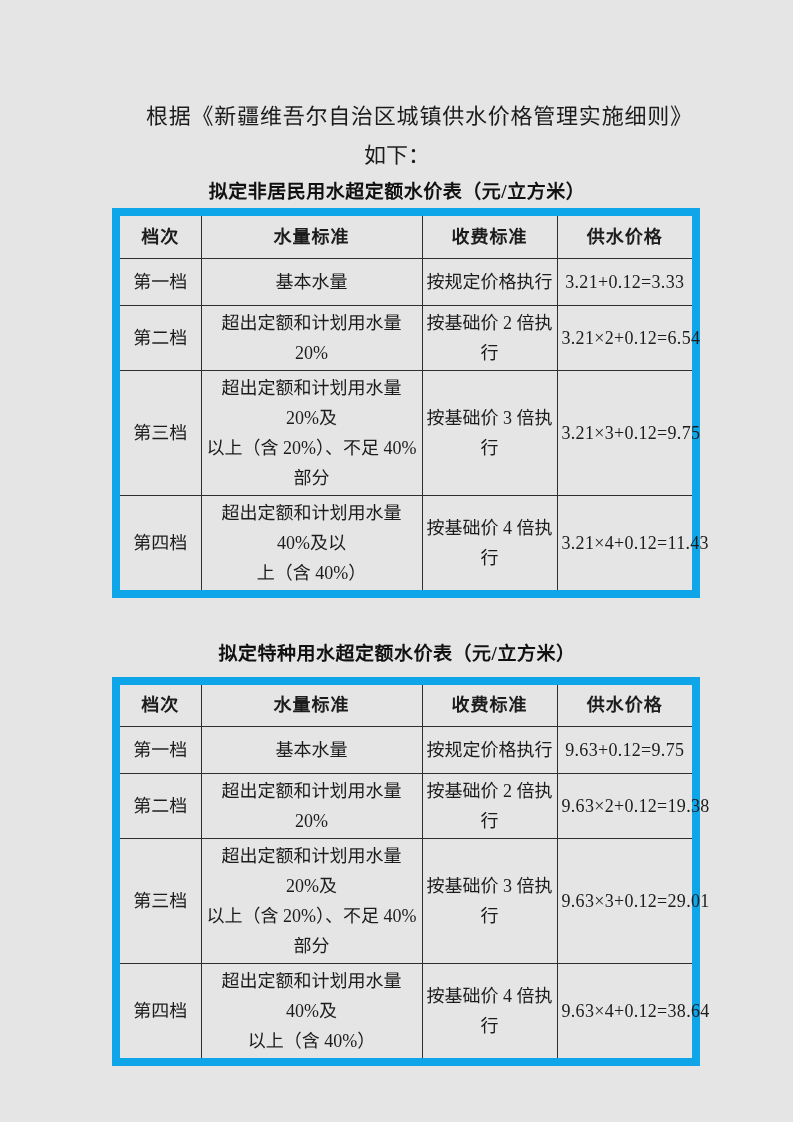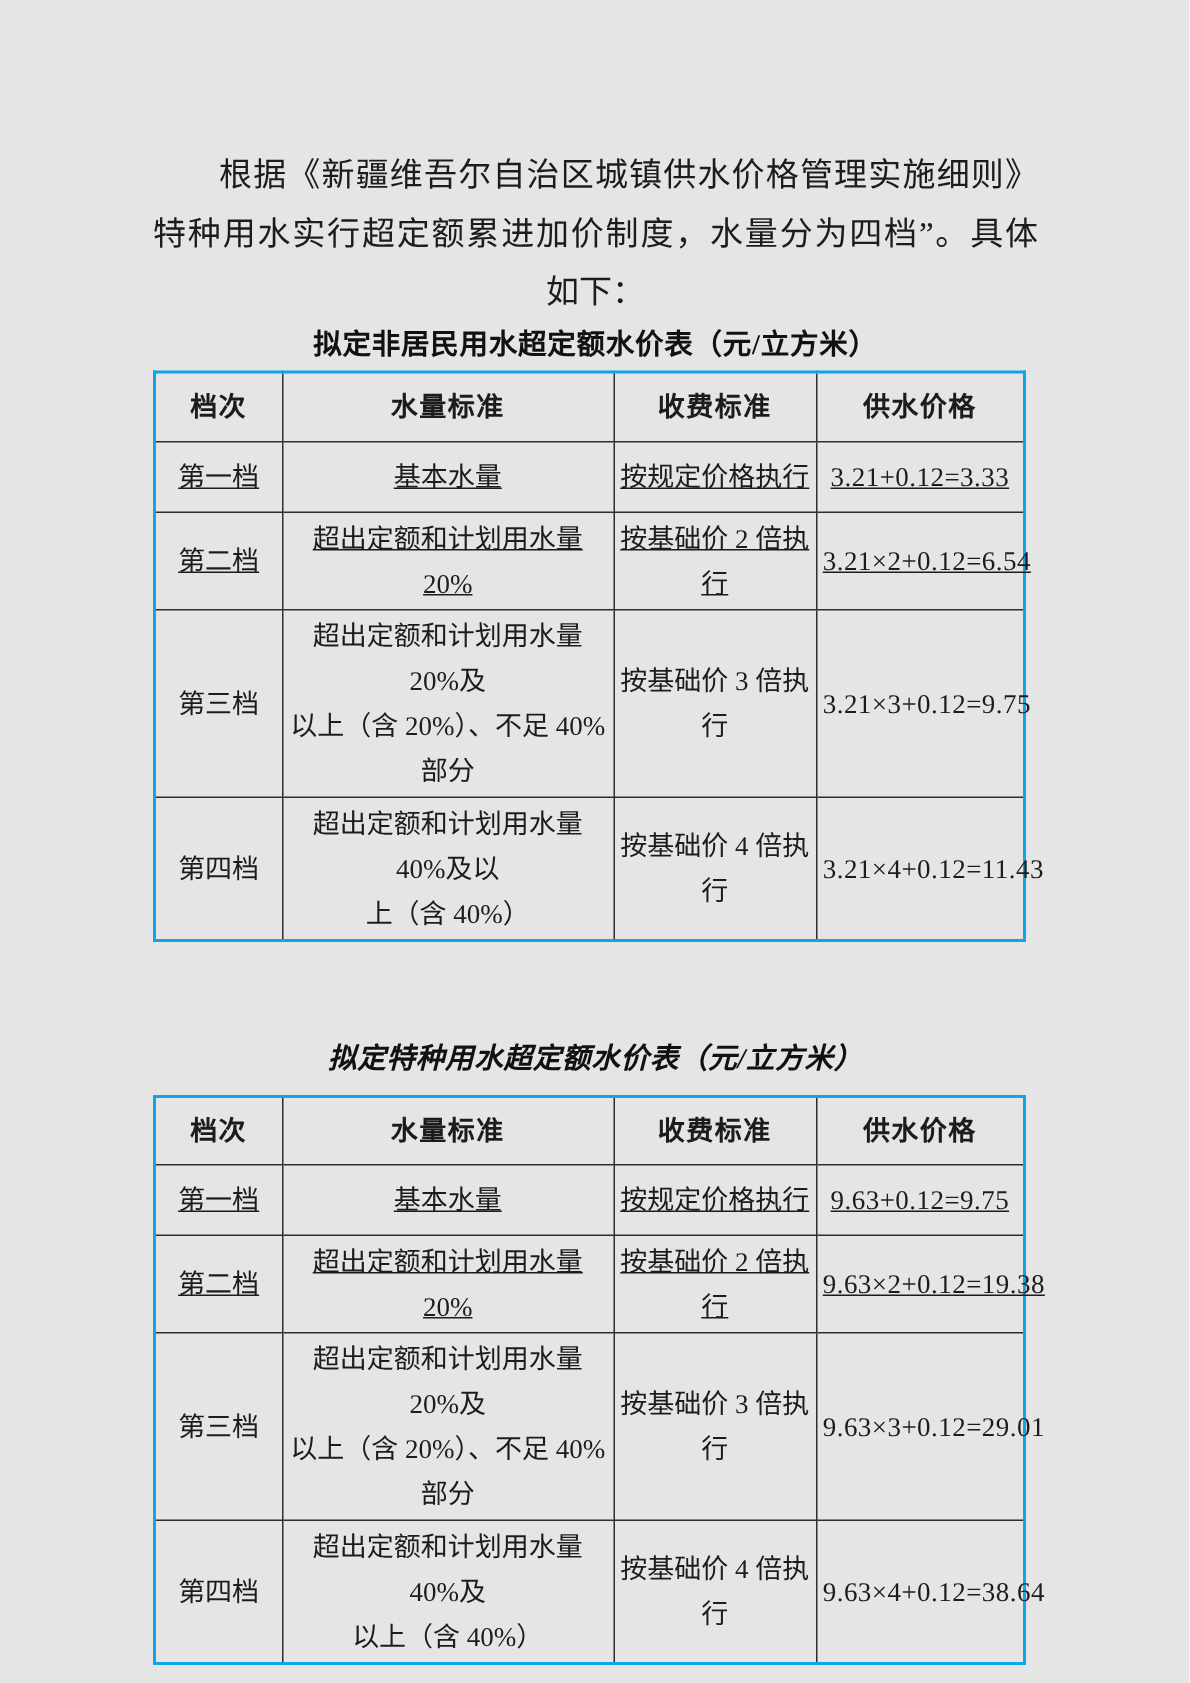--- a/index.html
+++ b/index.html
@@ -30,64 +30,64 @@
   
   .t-title {
     font-size: 19px;
     font-weight: bold;
     text-align: center;
     line-height: 32px;
     letter-spacing: 0.5px;
     color: #111;
   }
   .t-title.first { margin-top: 1px; }
-  .t-title.second { margin-top: 63px; margin-bottom: 7px; font-style: italic; }
+  .t-title.second { margin-top: 40px; margin-bottom: 7px; }
 
   
   table.price {
     border-collapse: collapse;
     table-layout: fixed;
     width: 580px;
-    border: 2px solid #0ea5e9;
+    margin-left: 10px;
+    border: 8px solid #0ea5e9;
   }
   col.c1 { width: 85px; }
   col.c2 { width: 221px; }
   col.c3 { width: 135px; }
   col.c4 { width: 139px; }
   table.price th, table.price td {
     border: 1px solid #2e2e2e;
     font-size: 18px;
     text-align: center;
     vertical-align: middle;
     padding: 2px 4px;
     color: #1c1c1c;
     line-height: 30px;
   }
   table.price th { font-weight: bold; letter-spacing: 1px; }
   tr.h-hdr { height: 46px; }
-  tr.h-s  { height: 47px; text-decoration: underline; }
+  tr.h-s  { height: 47px; }
   tr.h-m  { height: 76px; }
   tr.h-m2 { height: 77px; }
   td.vol { white-space: pre-line; }
   td.vol-left {
     white-space: pre-line;
     text-align: left;
     padding-left: 13px;
     line-height: 38px;
   }
   td.num { letter-spacing: 0.3px; }
 </style>
 </head>
 <body>
 
 <div class="page">
 
   <div>
     <div class="intro-line jboth indent2">根据《新疆维吾尔自治区城镇供水价格管理实施细则》</div>
-    <div class="intro-line jboth">特种用水实行超定额累进加价制度，水量分为四档”。具体</div>
     <div class="intro-line">如下：</div>
   </div>
 
   <div class="t-title first">拟定非居民用水超定额水价表（元/立方米）</div>
 
   <table class="price">
     <colgroup>
         <col class="c1">
         <col class="c2">
         <col class="c3">

